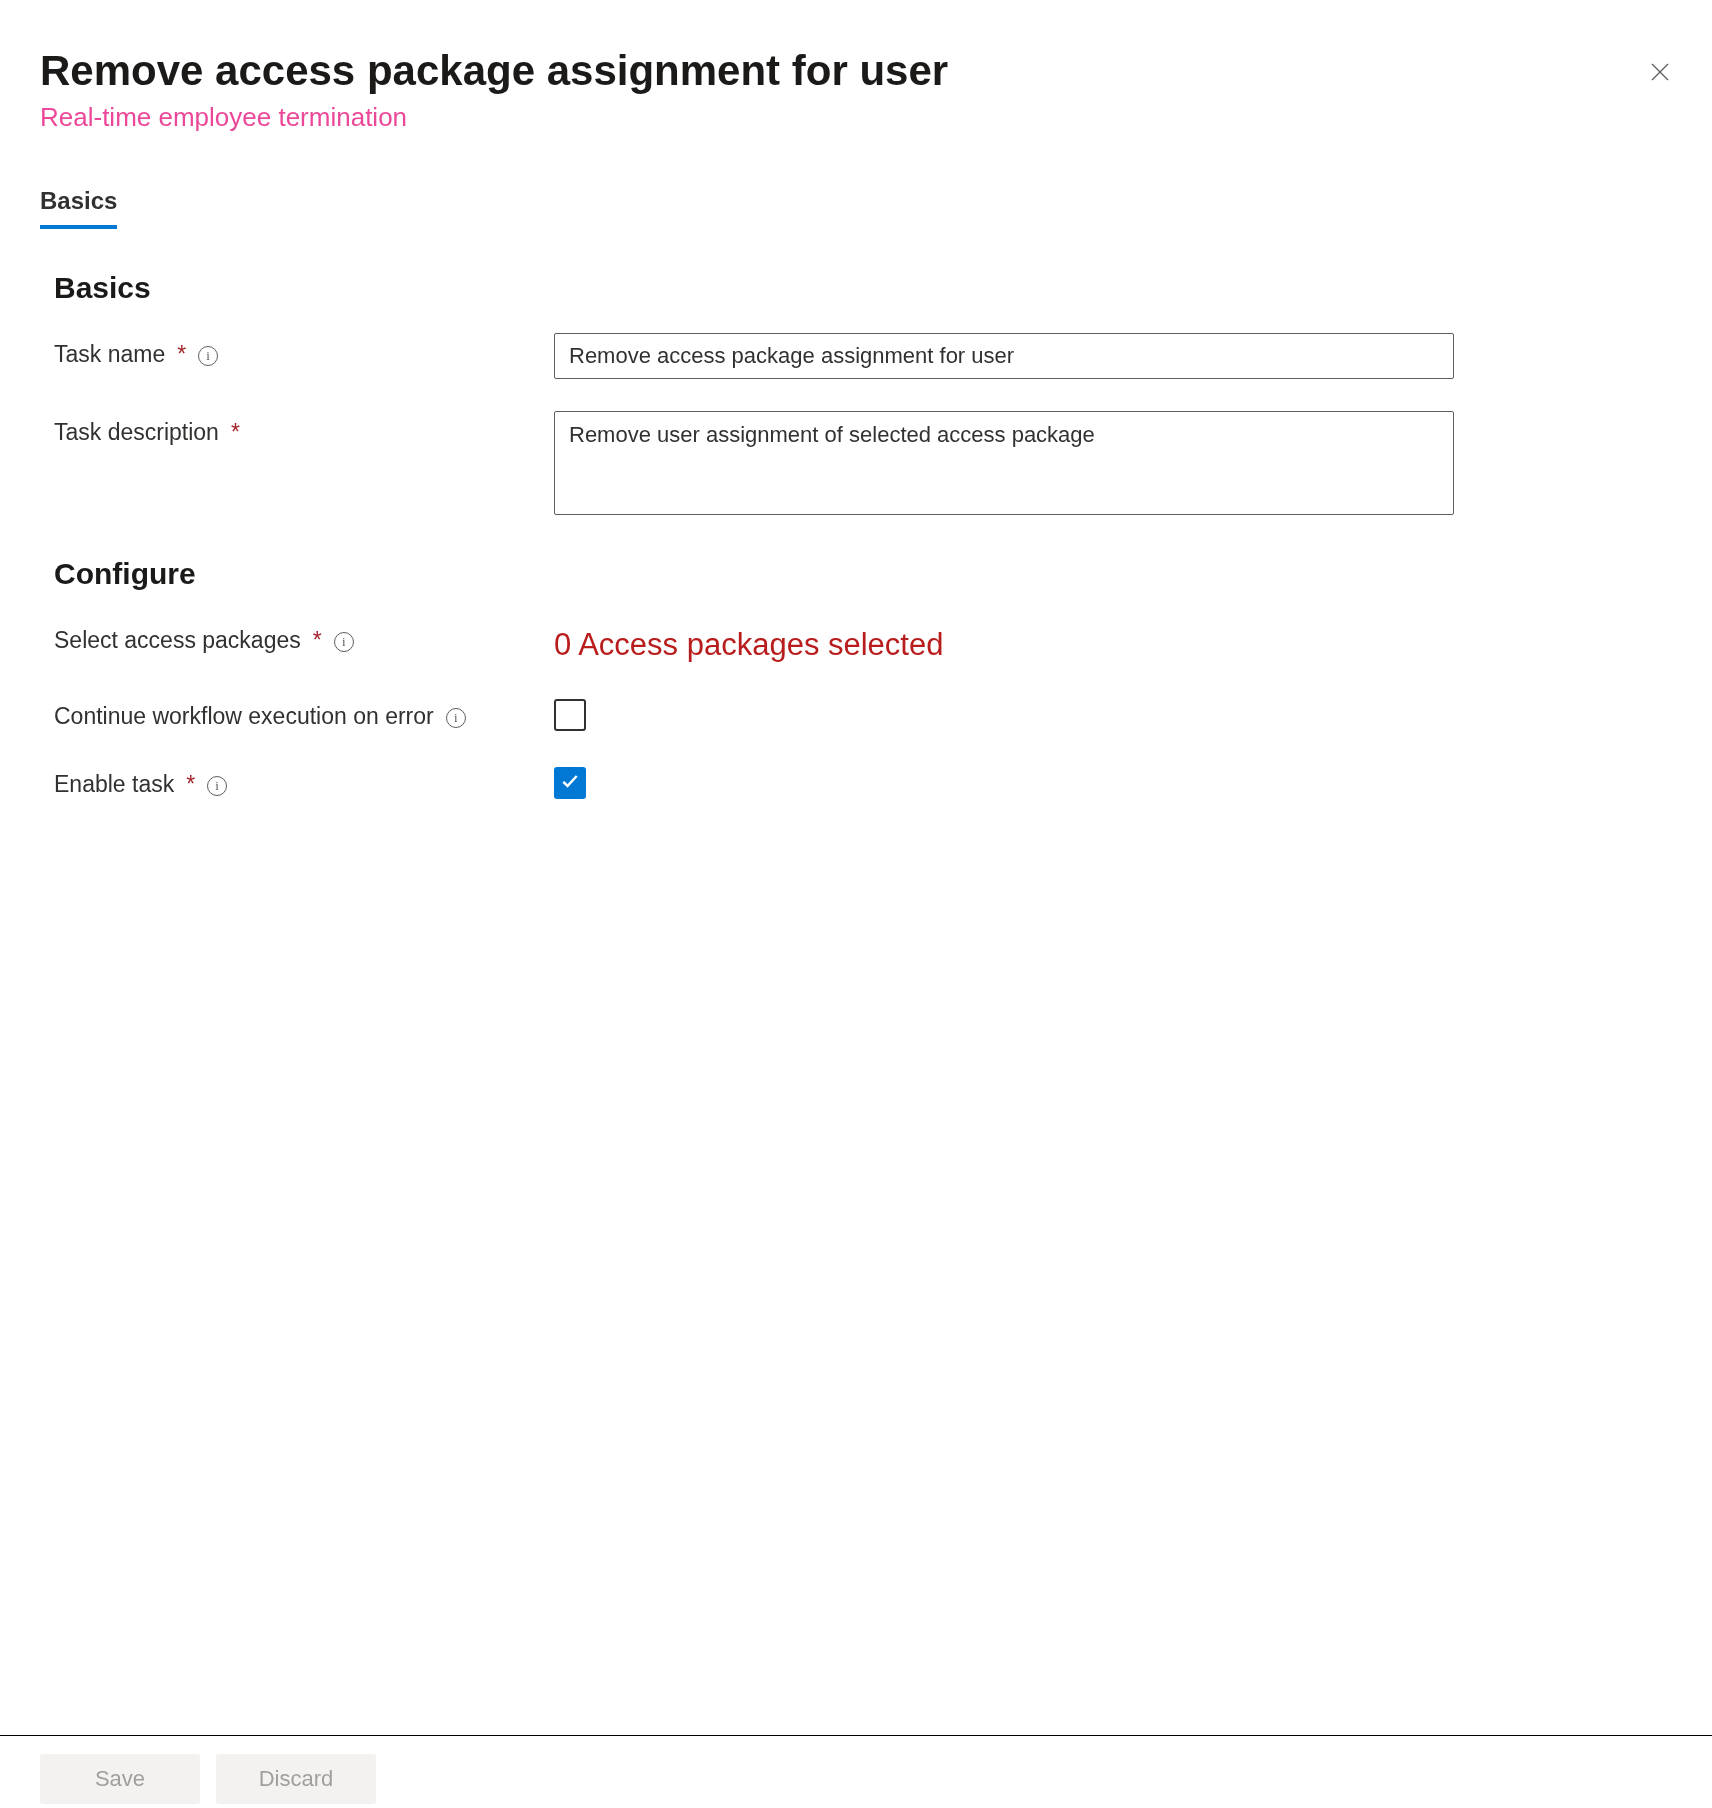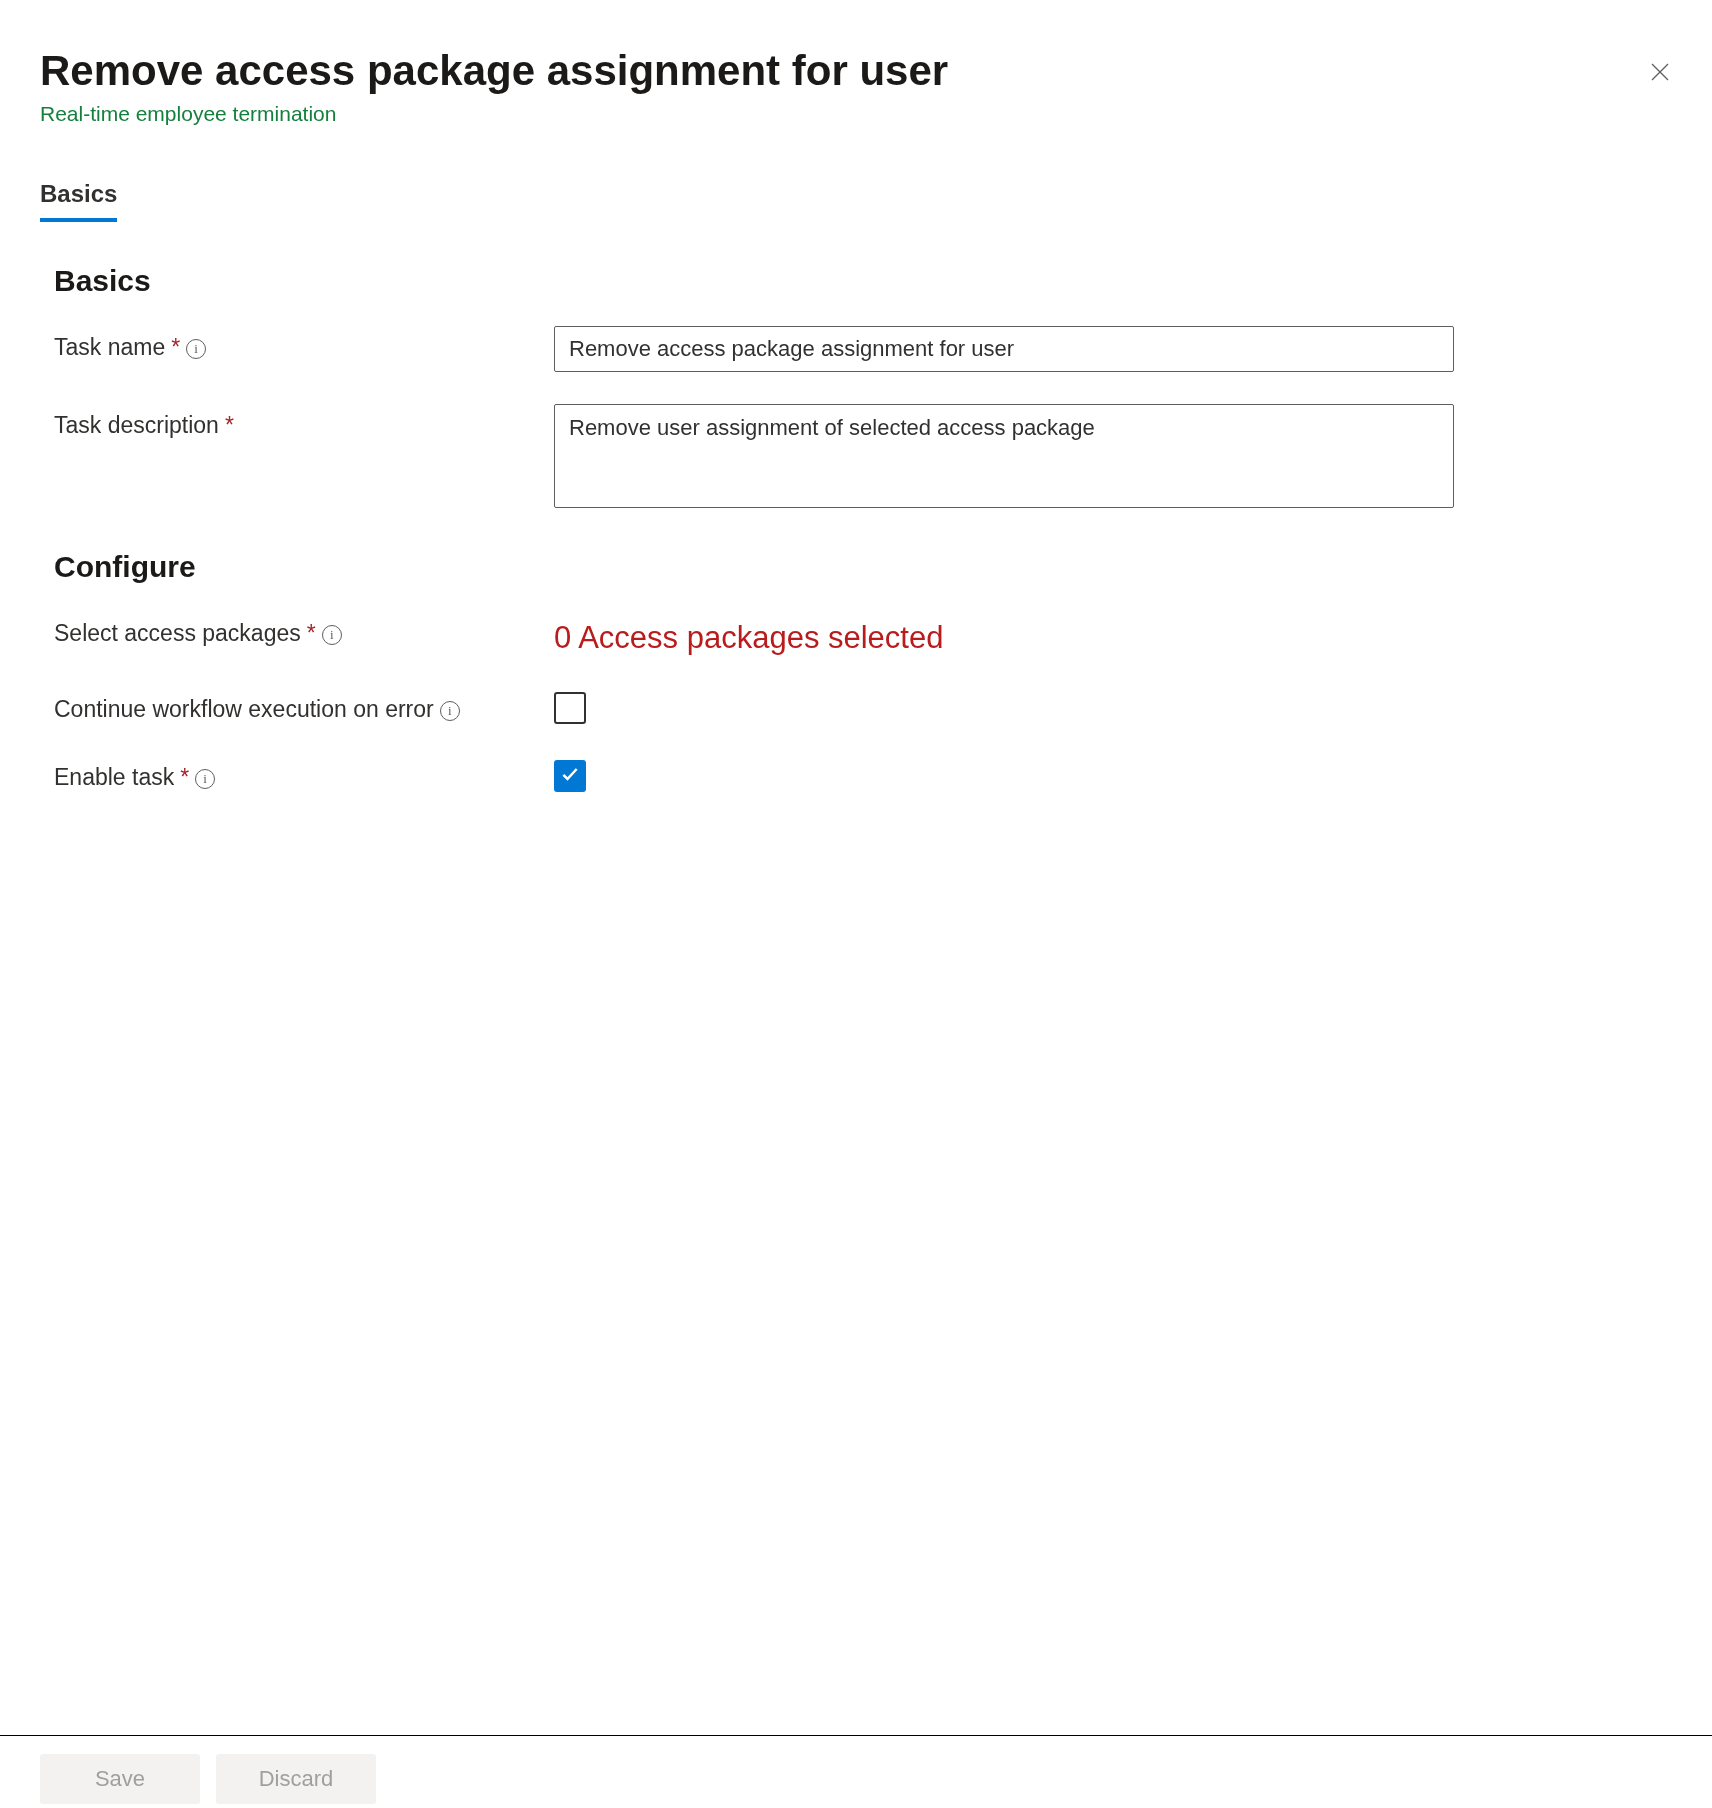--- a/index.html
+++ b/index.html
@@ -28,22 +28,22 @@
     justify-content: space-between;
     align-items: flex-start;
   }
   .page-title {
     font-size: 42px;
     font-weight: 600;
     color: #1b1a19;
     line-height: 1.2;
   }
   .page-subtitle {
-    font-size: 21px;
-    color: #15803d;
+    font-size: 26px;
+    color: #ec4899;
     margin-top: 6px;
     font-weight: 400;
   }
   .close-btn {
     background: none;
     border: none;
     cursor: pointer;
     padding: 8px;
     margin-top: 6px;
     margin-right: -8px;
@@ -82,21 +82,21 @@
   .form-row {
     display: flex;
     align-items: flex-start;
     margin-bottom: 32px;
   }
   .form-label-cell {
     width: 500px;
     flex-shrink: 0;
     display: flex;
     align-items: center;
-    gap: 6px;
+    gap: 12px;
     padding-top: 8px;
     font-size: 23px;
     color: #323130;
   }
   .req {
     color: #a4262c;
   }
   .info-icon {
     display: inline-flex;
     align-items: center;

